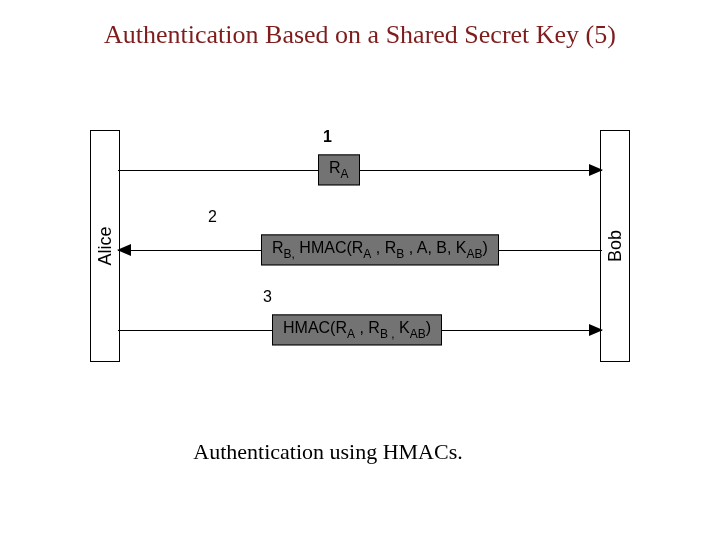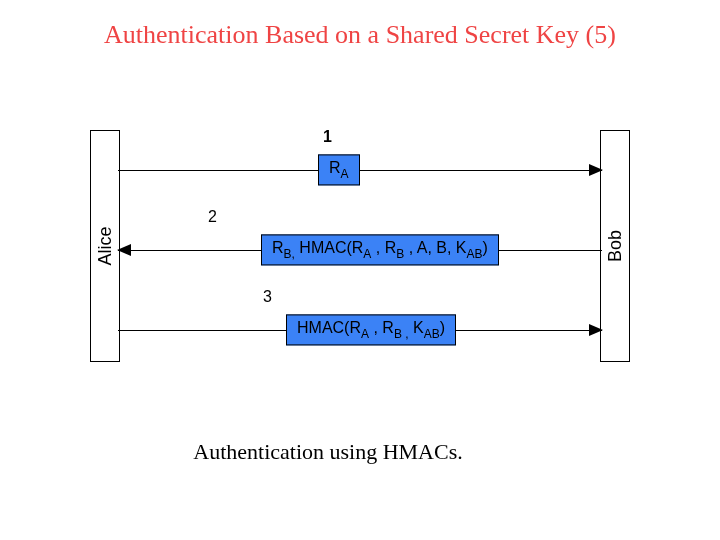--- a/index.html
+++ b/index.html
@@ -11,21 +11,21 @@
     background: #fff;
     position: relative;
   }
   .title {
     position: absolute;
     top: 20px;
     left: 0;
     width: 720px;
     text-align: center;
     font-size: 26px;
-    color: #ef4444;
+    color: #7f1d1d;
   }
   .diagram {
     position: absolute;
     top: 130px;
     left: 90px;
     width: 540px;
     height: 260px;
   }
   .party {
     position: absolute;
@@ -78,30 +78,30 @@
     border-left: 14px solid #000;
   }
   .arrow-left {
     left: -1px;
     border-right: 14px solid #000;
   }
   .msgbox {
     position: absolute;
     top: 50%;
     transform: translateY(-50%);
-    background: #3b82f6;
+    background: #737373;
     border: 1.5px solid #000;
     padding: 4px 10px;
     font-family: Arial, Helvetica, sans-serif;
     font-size: 16px;
     white-space: nowrap;
   }
   .msg1 { left: 200px; }
   .msg2 { left: 110px; margin-left: 33px; }
-  .msg3 { left: 168px; }
+  .msg3 { left: 154px; }
   .stepnum {
     position: absolute;
     font-family: Arial, Helvetica, sans-serif;
     font-size: 16px;
     top: -22px;
   }
   .step1 { left: 205px; font-weight: bold; }
   .step2 { left: 90px; }
   .step3 { left: 145px; }
   .caption {

